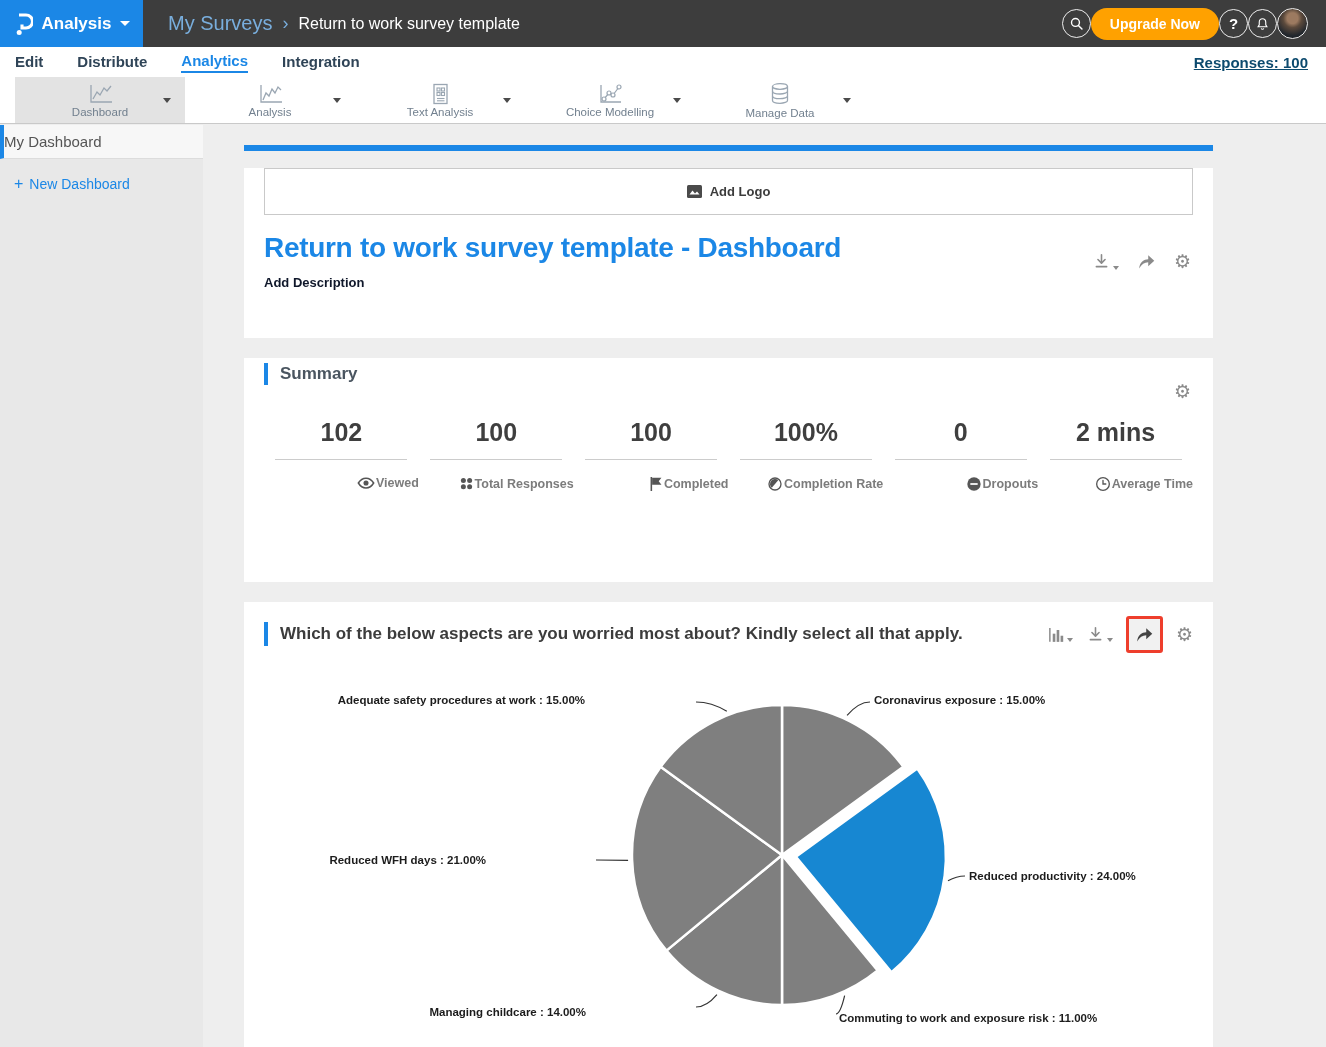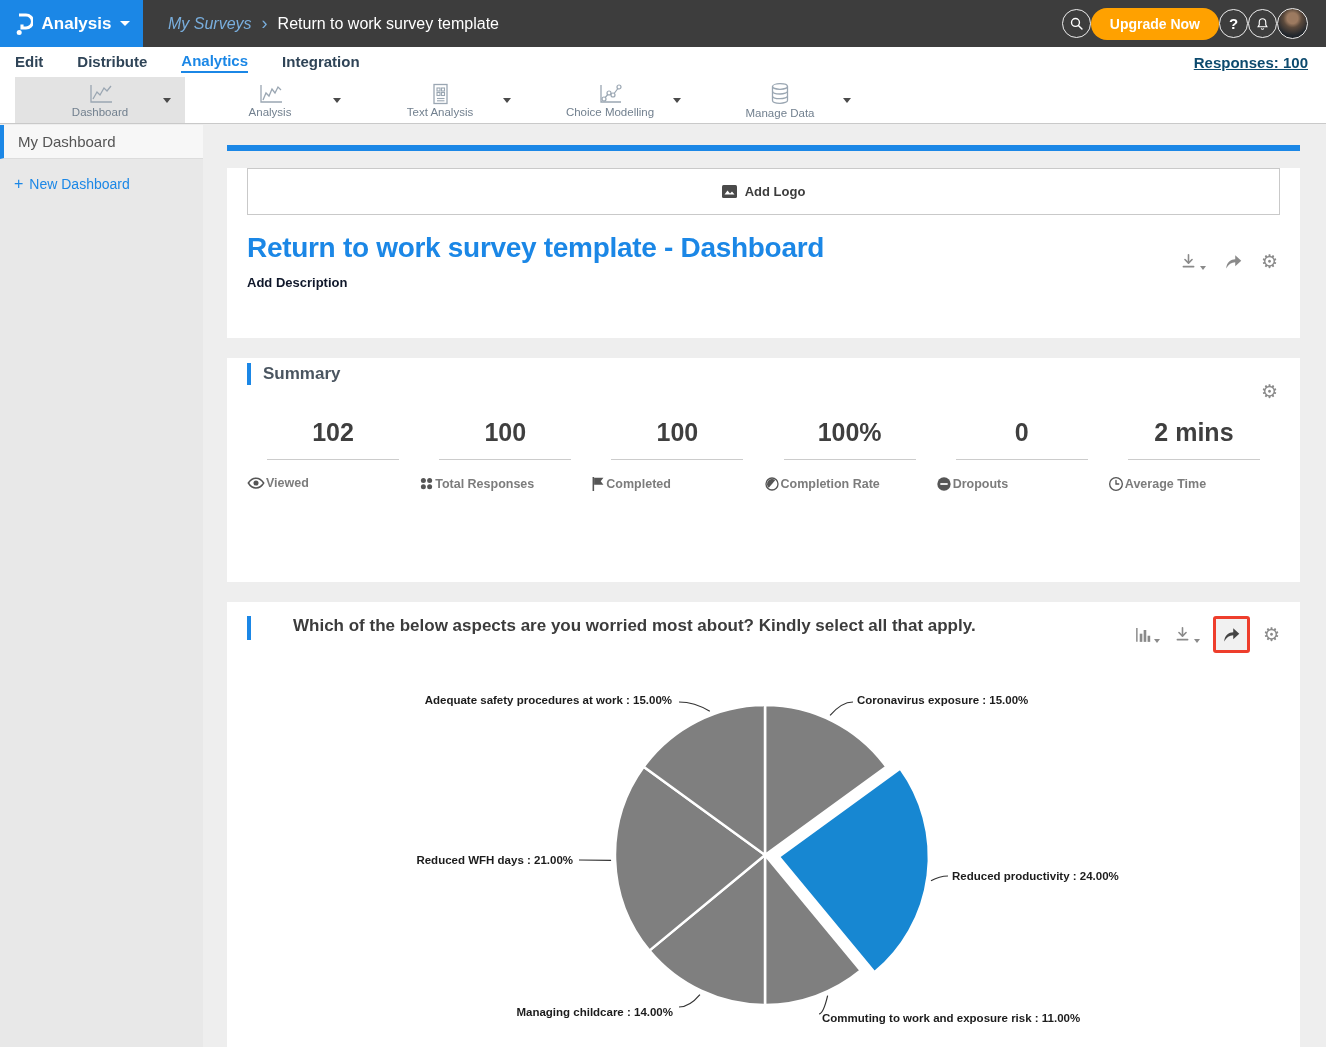--- a/index.html
+++ b/index.html
@@ -7,21 +7,21 @@
     font-family:"Liberation Sans","DejaVu Sans",sans-serif; background:#eeeeee; }
 
   
   .topbar { height:47px; background:#3d3d3d; display:flex; align-items:center; }
   .logo-block { width:143px; height:47px; background:#1b87e6; display:flex; align-items:center;
     justify-content:center; gap:9px; cursor:pointer; }
   .logo-block .product { color:#fff; font-size:17px; font-weight:bold; }
   .caret-down { width:0; height:0; border-left:5px solid transparent; border-right:5px solid transparent;
     border-top:5px solid #fff; display:inline-block; }
   .breadcrumb { display:flex; align-items:center; gap:10px; margin-left:25px; flex:1; }
-  .crumb-link { color:#79aedd; font-size:16px; cursor:pointer;font-style:italic; }
+  .crumb-link { color:#79aedd; font-size:20px; cursor:pointer; }
   .crumb-sep { color:#79aedd; font-size:18px; }
   .crumb-current { color:#fff; font-size:16px; }
   .topbar-right { display:flex; align-items:center; gap:0; margin-right:18px; }
   .circle-btn { width:29px; height:29px; border:1.5px solid rgba(255,255,255,.9); border-radius:50%;
     display:flex; align-items:center; justify-content:center; color:#fff; font-weight:bold;
     font-size:15px; cursor:pointer; }
   .upgrade-btn { background:#ffa100; color:#fff; font-weight:bold; font-size:14px; border:none;
     border-radius:16px; padding:8px 19px; cursor:pointer; }
   .avatar { width:31px; height:31px; border-radius:50%; border:1.5px solid #e9e9e9; cursor:pointer;
     background:radial-gradient(circle at 50% 32%, #9c7a60 0 22%, #5c4a3c 38%, #23282e 70%, #16191d 100%); }
@@ -39,28 +39,28 @@
   .tool-item { width:170px; height:46px; position:relative; display:flex; flex-direction:column;
     align-items:center; justify-content:center; cursor:pointer; }
   .tool-item.active { background:#e3e3e3; }
   .tool-item .tlabel { font-size:11.5px; color:#72808f; margin-top:1px; }
   .tool-caret { position:absolute; right:14px; top:21px; width:0; height:0;
     border-left:4.5px solid transparent; border-right:4.5px solid transparent; border-top:5px solid #4a4a4a; }
 
   
   .sidebar { position:absolute; left:0; top:125px; width:203px; bottom:0; background:#e8e8e8; }
   .side-item { height:34px; background:#f7f7f7; border-left:4px solid #1b87e6;
-    border-bottom:1px solid #dcdcdc; display:flex; align-items:center; padding-left:14px;
+    border-bottom:1px solid #dcdcdc; display:flex; align-items:center; padding-left:0;
     font-size:15px; color:#555; cursor:pointer; }
   .new-dash { margin:16px 0 0 14px; color:#1b87e6; font-size:14px; cursor:pointer; display:flex;
     align-items:center; gap:6px; }
   .new-dash .plus { font-size:16px; }
 
   
-  .main { position:absolute; left:227px; top:125px; width:1073px; bottom:0; }
+  .main { position:absolute; left:244px; top:125px; width:969px; bottom:0; }
   .blue-bar { height:6px; background:#1b87e6; margin-top:20px; }
   .card { background:#fff; }
   .header-card { height:170px; position:relative; padding:0 20px; }
   .addlogo-box { margin-top:17px; height:47px; border:1px solid #c9c9c9; display:flex;
     align-items:center; justify-content:center; gap:8px; cursor:pointer; }
   .addlogo-box span { font-size:13px; color:#3c3c3c; font-weight:bold; }
   .page-title { margin-top:17px; font-size:28px; color:#1b87e6; font-weight:bold; letter-spacing:-.3px; }
   .add-desc { margin-top:11px; font-size:13px; color:#0f172a; font-weight:bold; cursor:pointer; }
   .title-actions { position:absolute; right:22px; top:84px; display:flex; align-items:flex-start; gap:17px; }
   .icon-btn { cursor:pointer; display:inline-flex; align-items:center; }
@@ -71,26 +71,26 @@
   
   .summary-card { margin-top:20px; height:224px; padding:5px 20px; position:relative; }
   .sec-head { display:flex; align-items:center; }
   .sec-accent { width:4px; height:22px; background:#1b87e6; margin-right:12px; }
   .sec-title { font-size:17px; color:#4a5560; font-weight:bold; }
   .sec-gear { position:absolute; right:22px; top:24px; }
   .stats { display:flex; margin-top:33px; }
   .stat { flex:1; text-align:center; }
   .stat .val { font-size:25px; font-weight:bold; color:#3f3f3f; }
   .stat .rule { width:132px; border-bottom:1px solid #ccc; margin:12px auto 16px; }
-  .stat .lab { display:flex; align-items:center; justify-content:flex-start; gap:1px;
+  .stat .lab { display:flex; align-items:center; justify-content:flex-end; gap:1px;
     color:#7c7c7c; font-size:12.5px; font-weight:bold; }
 
   
   .question-card { margin-top:20px; height:462px; padding-top:14px; position:relative; }
-  .q-head { padding:0 20px; display:flex; align-items:flex-start; height:36px;gap:30px; }
+  .q-head { padding:0 20px; display:flex; align-items:center; height:36px; }
   .q-accent { width:4px; height:24px; background:#1b87e6; margin-right:12px; }
   .q-title { font-size:17px; color:#3c3c3c; font-weight:bold; }
   .q-actions { margin-left:auto; display:flex; align-items:center; gap:13px; }
   .share-highlight { width:37px; height:37px; border:3px solid #ee3e2c; border-radius:3px;
     background:#f1f1f1; display:flex; align-items:center; justify-content:center; cursor:pointer; }
 
   .chart-wrap { position:relative; height:412px; margin-top:0; }
   .chart-wrap svg.pie { position:absolute; left:0; top:0; }
   .pie-label { position:absolute; font-size:11.5px; font-weight:bold; color:#1c1c1c;
     white-space:nowrap; transform:translateY(-50%); }

